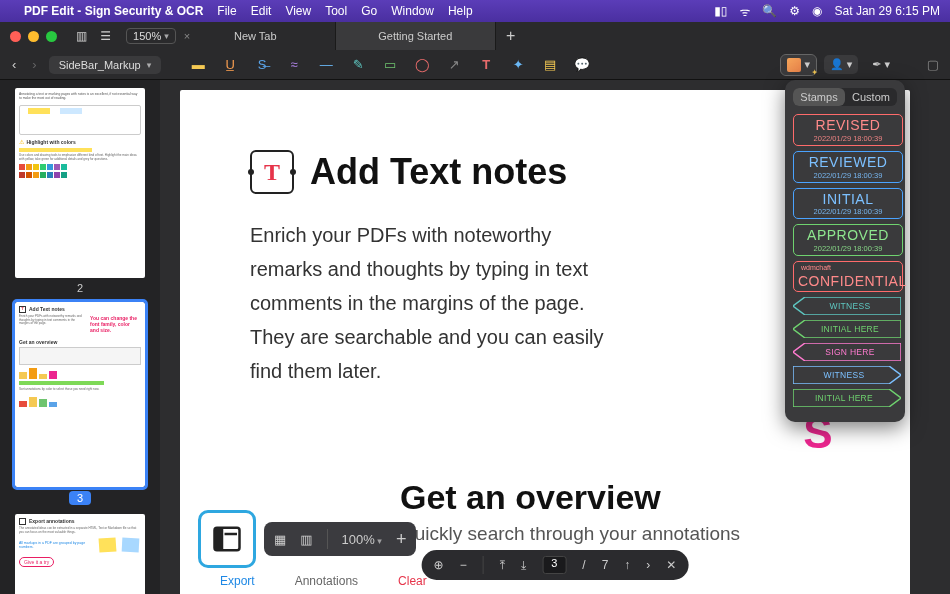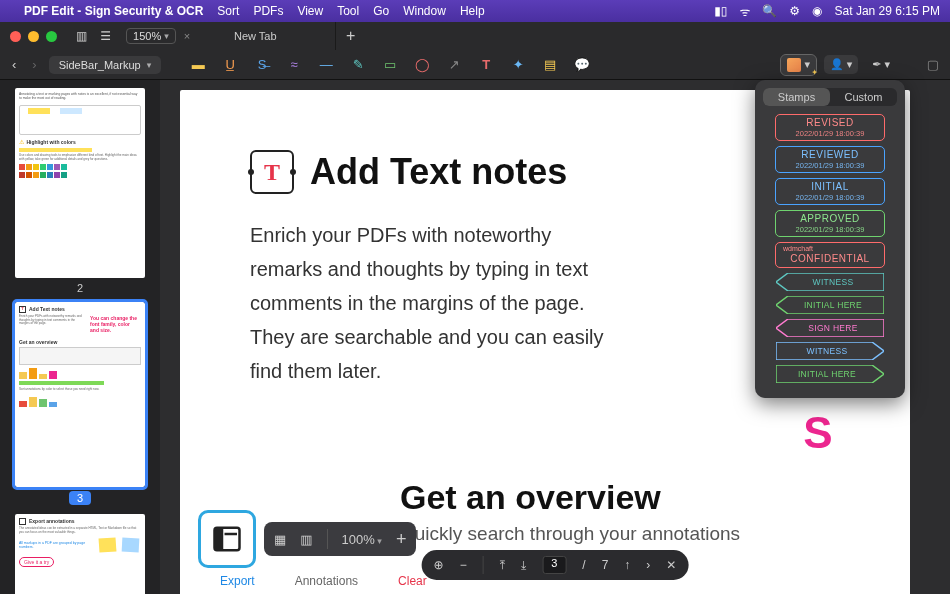--- a/index.html
+++ b/index.html
@@ -94,26 +94,26 @@
 .viewbar .bar .sep { width:1px; height:20px; background:#555;}
 .tabrow { position:absolute; left:60px; bottom:6px; display:flex; gap:40px; font-size:12px;}
 .tabrow .export { color:#1e88e5;} .tabrow .annot{color:#666;} .tabrow .clear{color:#e6344a;}
 
 
 .pagenav { position:absolute; left:50%; transform:translateX(-50%); bottom:14px; background:#2b2b2e; border-radius:18px; height:30px; display:flex; align-items:center; padding:0 12px; gap:16px; color:#ccc; font-size:12px;}
 .pagenav .inp { background:#1a1a1c; border:1px solid #444; border-radius:3px; width:24px; height:18px; text-align:center; color:#fff; font-size:11px;}
 .pagenav .sepv { width:1px; height:18px; background:#444;}
 
 
-.stampspanel { position:absolute; right:45px; top:80px; width:150px; background:#3a3a3c; border-radius:10px; box-shadow:0 6px 20px rgba(0,0,0,.5); padding:8px 8px 10px; z-index:30;}
+.stampspanel { position:absolute; right:45px; top:80px; width:120px; background:#3a3a3c; border-radius:10px; box-shadow:0 6px 20px rgba(0,0,0,.5); padding:8px 8px 10px; z-index:30;}
 .sp-tabs { display:flex; background:#2a2a2c; border-radius:6px; margin-bottom:8px; font-size:11px;}
 .sp-tab { flex:1; text-align:center; padding:3px 0; color:#ccc; border-radius:6px;}
 .sp-tab.sel { background:#555;}
 .stamp { border:1.5px solid; border-radius:5px; padding:2px 4px; margin:5px auto; width:110px; font-size:9px; text-align:center; line-height:1.2;}
-.stamp .nm { font-size:10px; letter-spacing:.5px;}
+.stamp .nm { font-size:14px; letter-spacing:.5px;}
 .stamp .dt { font-size:7.5px; opacity:.9;}
 .stamp.red { border-color:#ff6b6b; color:#ff8a8a;}
 .stamp.blue { border-color:#4aa3ff; color:#7cc0ff;}
 .stamp.green { border-color:#6fd36f; color:#8ee68e;}
 .stamp.redfill { border-color:#ff6b6b; color:#ff8a8a;}
 .stamp.conf .top { font-size:7px; text-align:left; padding-left:3px;}
 .arrowstamp { margin:5px auto; width:108px; height:18px; position:relative; display:flex; align-items:center; font-size:8.5px; letter-spacing:.3px; }
 .arrowstamp.left { justify-content:center; padding-left:6px;}
 .arrowstamp.right { justify-content:center; padding-right:6px;}
 .arrowstamp svg { position:absolute; inset:0; width:100%; height:100%;}
@@ -123,22 +123,22 @@
 
 .chev::after{content:' ▾'; font-size:9px; opacity:.7;}
 </style>
 </head>
 <body>
 
 <div class="menubar">
   <div class="left">
     <span class="apple"></span>
     <span class="title">PDF Edit - Sign Security &amp; OCR</span>
-    <span>Sort</span>
-    <span>PDFs</span>
+    <span>File</span>
+    <span>Edit</span>
     <span>View</span>
     <span>Tool</span>
     <span>Go</span>
     <span>Window</span>
     <span>Help</span>
   </div>
   <div class="right">
     <span>▮▯</span>
     <span>ᯤ</span>
     <span>🔍</span>
@@ -158,20 +158,23 @@
     <span class="btn">▥</span>
     <span class="btn">☰</span>
   </div>
   <div class="zoombox chev">
     <span>150%</span>
   </div>
   <div class="tabs">
     <div class="tab">
       <span class="close">×</span>
       <span>New Tab</span>
+    </div>
+    <div class="tab active">
+      <span>Getting Started</span>
     </div>
     <div class="newtab">+</div>
   </div>
 </div>
 
 <div class="markupbar">
   <span class="navbtn">‹</span>
   <span class="navbtn" style="opacity:.35">›</span>
   <div class="dropdown chev">
     <span>SideBar_Markup</span>

